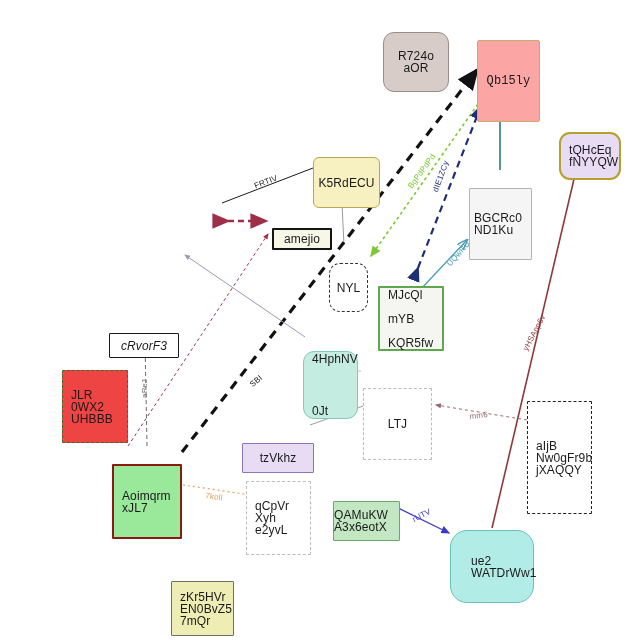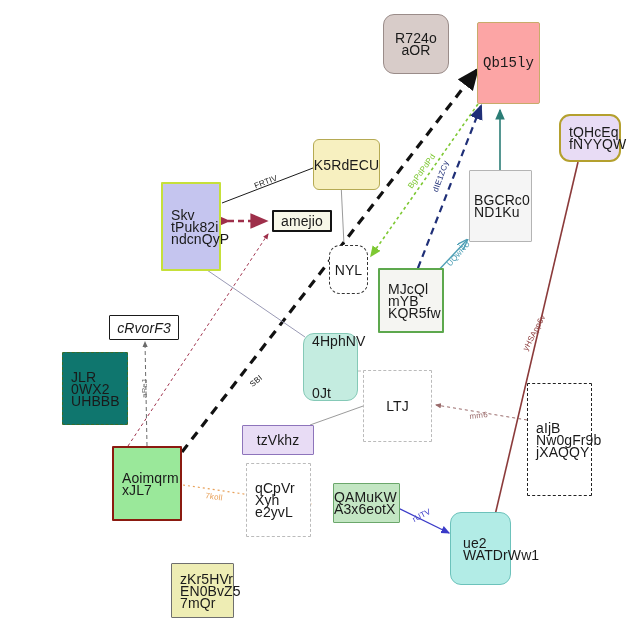--- a/index.html
+++ b/index.html
@@ -22,24 +22,25 @@
     pointer-events: none;
   }
   .node {
     position: absolute;
     box-sizing: border-box;
     display: flex;
     flex-direction: column;
     align-items: center;
     justify-content: center;
     text-align: center;
-    font-size: 14px;
+    font-size: 12px;
     line-height: 12px;
     color: #1a1a1a;
     letter-spacing: 0.1px;
+    margin-top: 18px;
   }
   .node .line { display: block; white-space: pre; }
   .edge-label {
     position: absolute;
     font-size: 8px;
     line-height: 9px;
     white-space: nowrap;
     transform-origin: 0 0;
     letter-spacing: 0.2px;
   }
@@ -128,44 +129,39 @@
   <div class="node" style="left: 477px; top: 22px; width: 63px; height: 82px; background: #fca5a5; border: 1.3px solid rgb(200, 171, 106); border-radius: 2px; font-family: Liberation Mono, monospace;">
       <span class="line">Qb15ly</span>
     </div>
   <div class="node" style="left: 559px; top: 114px; width: 62px; height: 48px; background: rgb(232, 220, 245); border: 2px solid rgb(180, 160, 46); border-radius: 11px; align-items: flex-start; padding-left: 8px; text-align: left;">
       <span class="line">tQHcEq</span>
       <span class="line">fNYYQW</span>
     </div>
   <div class="node" style="left: 313px; top: 139px; width: 67px; height: 51px; background: rgb(247, 240, 192); border: 1.3px solid rgb(181, 170, 83); border-radius: 6px;">
       <span class="line">K5RdECU</span>
     </div>
-  <div class="node" style="left: 161px; top: 182px; width: 60px; height: 89px; background: rgb(197, 197, 239); border: 2px solid rgb(198, 224, 58); border-radius: 1px; align-items: flex-start; padding-left: 8px; text-align: left;">
-      <span class="line">Skv</span>
-      <span class="line">tPuk82i</span>
-      <span class="line">ndcnQyP</span>
-    </div>
   <div class="node" style="left: 272px; top: 210px; width: 60px; height: 22px; background: rgb(247, 247, 232); border: 2px solid rgb(20, 20, 20); border-radius: 1px;">
       <span class="line">amejio</span>
     </div>
   <div class="node" style="left: 469px; top: 170px; width: 63px; height: 72px; background: rgb(245, 245, 245); border: 1.3px solid rgb(180, 180, 180); border-radius: 1px; align-items: flex-start; padding-left: 4px; text-align: left;">
       <span class="line">BGCRc0</span>
       <span class="line">ND1Ku</span>
     </div>
   <div class="node" style="left: 329px; top: 245px; width: 39px; height: 49px; background: rgb(255, 255, 255); border: 1.6px dashed rgb(51, 51, 51); border-radius: 11px;">
       <span class="line">NYL</span>
     </div>
-  <div class="node" style="left: 378px; top: 268px; width: 66px; height: 65px; background: rgb(245, 245, 242); border: 2px solid rgb(93, 168, 77); border-radius: 1px; align-items: flex-start; padding-left: 8px; text-align: left;">
+  <div class="node" style="left: 378px; top: 268px; width: 66px; height: 65px; background: rgb(245, 245, 242); border: 2px solid rgb(93, 168, 77); border-radius: 1px; align-items: flex-start; padding-left: 8px; text-align: left; gap: 12px;">
       <span class="line">MJcQl</span>
       <span class="line">mYB</span>
       <span class="line">KQR5fw</span>
     </div>
   <div class="node" style="left: 109px; top: 315px; width: 70px; height: 25px; background: rgb(255, 255, 255); border: 1.3px solid rgb(26, 26, 26); border-radius: 1px; font-style: italic;">
       <span class="line">cRvorF3</span>
     </div>
-  <div class="node" style="left: 62px; top: 352px; width: 66px; height: 73px; background: #0f766e; border: 1.6px dashed rgb(59, 107, 40); border-radius: 1px; align-items: flex-start; padding-left: 8px; text-align: left;">
+  <div class="node" style="left: 62px; top: 352px; width: 66px; height: 73px; background: #ef4444; border: 1.6px dashed rgb(59, 107, 40); border-radius: 1px; align-items: flex-start; padding-left: 8px; text-align: left;">
       <span class="line">JLR</span>
       <span class="line">0WX2</span>
       <span class="line">UHBBB</span>
     </div>
   <div class="node" style="left: 303px; top: 333px; width: 55px; height: 68px; background: rgb(196, 236, 224); border: 1.3px solid rgb(133, 201, 183); border-radius: 11px; align-items: flex-start; padding-left: 8px; text-align: left; gap: 40px;">
       <span class="line">4HphNV</span>
       <span class="line">0Jt</span>
     </div>
   <div class="node" style="left: 363px; top: 370px; width: 69px; height: 72px; background: rgb(255, 255, 255); border: 1.3px dashed rgb(187, 187, 187); border-radius: 1px;">
       <span class="line">LTJ</span>
@@ -184,21 +180,21 @@
     </div>
   <div class="node" style="left: 246px; top: 463px; width: 65px; height: 74px; background: rgb(255, 255, 255); border: 1.3px dashed rgb(187, 187, 187); border-radius: 1px; align-items: flex-start; padding-left: 8px; text-align: left;">
       <span class="line">qCpVr</span>
       <span class="line">Xyh</span>
       <span class="line">e2yvL</span>
     </div>
   <div class="node" style="left: 333px; top: 483px; width: 67px; height: 40px; background: rgb(195, 230, 195); border: 1.3px solid rgb(107, 167, 107); border-radius: 1px; align-items: flex-start; padding-left: 0; text-align: left;">
       <span class="line">QAMuKW</span>
       <span class="line">A3x6eotX</span>
     </div>
-  <div class="node" style="left: 450px; top: 512px; width: 61px; height: 73px; background: rgb(178, 236, 230); border: 1.3px solid rgb(108, 194, 187); border-radius: 11px; align-items: flex-start; padding-left: 12px; text-align: left;">
+  <div class="node" style="left: 450px; top: 512px; width: 84px; height: 73px; background: rgb(178, 236, 230); border: 1.3px solid rgb(108, 194, 187); border-radius: 17px; align-items: flex-start; padding-left: 20px; text-align: left;">
       <span class="line">ue2</span>
       <span class="line">WATDrWw1</span>
     </div>
   <div class="node" style="left: 171px; top: 563px; width: 63px; height: 55px; background: rgb(238, 237, 180); border: 1.3px solid rgb(111, 111, 111); border-radius: 1px; align-items: flex-start; padding-left: 8px; text-align: right;">
       <span class="line">zKr5HVr</span>
       <span class="line">EN0BvZ5</span>
       <span class="line">7mQr</span>
     </div>
 
 <div class="edge-label" style="left: 253px; top: 182px; color: rgb(26, 26, 26); transform: rotate(-21deg);">FRTIV</div>

